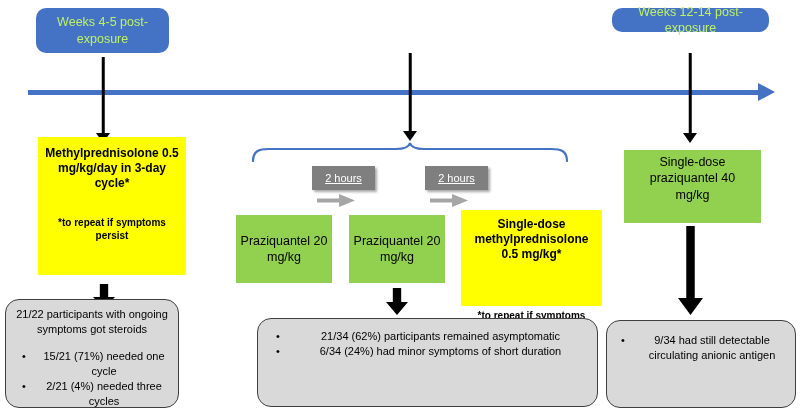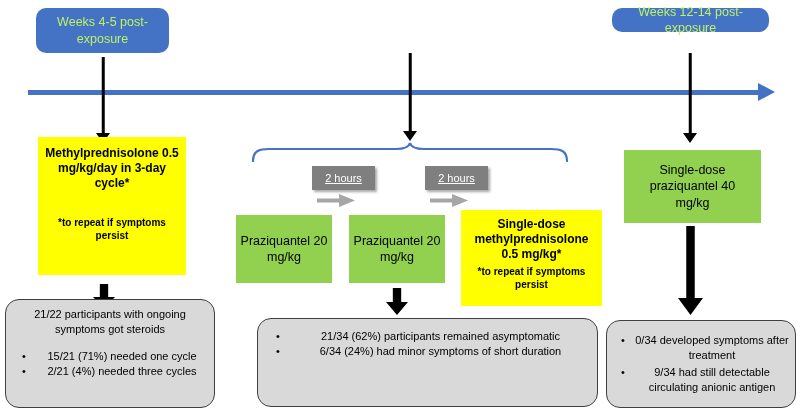--- a/index.html
+++ b/index.html
@@ -95,21 +95,21 @@
       <div class="head"></div>
   </div>
 
   <div class="tbox yellow" style="left:38px; top:137px; width:148px; height:138px; padding:9px 6px;">
     <div class="title">Methylprednisolone 0.5 mg/kg/day in 3-day cycle*</div>
     <div class="note" style="margin-top:26px;">*to repeat if symptoms persist</div>
   </div>
 
   <div class="block-arrow ba-short" style="left:93px; top:284px; width:22px; height:25px;"></div>
 
-  <div class="outcome outcome-left" style="left:5px; top:299px; width:210px; height:109px;">
+  <div class="outcome outcome-left" style="left:5px; top:299px; width:174px; height:109px;">
     <div class="intro">21/22  participants with ongoing symptoms got steroids</div>
     <ul class="bullets">
         <li>15/21 (71%) needed one cycle</li>
         <li>2/21 (4%) needed three cycles</li>
       </ul>
   </div>
 
   <svg class="brace" width="320" height="20" viewBox="0 0 320 20">
     <path d="M3,19 C3,9 9,7 19,7 L146,7 C154,7 159,5 160,1 C161,5 166,7 174,7 L301,7 C311,7 317,9 317,19"></path>
   </svg>
@@ -123,40 +123,39 @@
 
   <div class="small-arrow" style="left:317px; top:194px; width:38px; height:13px;"></div>
   <div class="small-arrow" style="left:430px; top:194px; width:38px; height:13px;"></div>
 
   <div class="tbox green" style="left:236px; top:215px; width:96px; height:68px; justify-content:center; padding:4px;">
     <div class="plain">Praziquantel 20 mg/kg</div>
   </div>
   <div class="tbox green" style="left:349px; top:215px; width:96px; height:68px; justify-content:center; padding:4px;">
     <div class="plain">Praziquantel 20 mg/kg</div>
   </div>
-  <div class="tbox yellow" style="left:461px; top:210px; width:141px; height:96px; padding:7px 6px;">
+  <div class="tbox yellow" style="left:461px; top:210px; width:141px; height:96px; padding:7px 6px;gap:44px;">
     <div class="title">Single-dose methylprednisolone 0.5 mg/kg*</div>
     <div class="note" style="margin-top:4px;">*to repeat if symptoms persist</div>
   </div>
 
   <div class="block-arrow ba-short" style="left:386px; top:288px; width:22px; height:27px;"></div>
 
   <div class="outcome outcome-mid" style="left:257px; top:318px; width:341px; height:89px;">
     <ul class="bullets">
         <li>21/34 (62%) participants remained asymptomatic</li>
         <li>6/34 (24%) had minor symptoms of short duration</li>
       </ul>
   </div>
 
-  <div class="tbox green" style="left:624px; top:150px; width:137px; height:73px; justify-content:center; padding:16px 12px;">
+  <div class="tbox green" style="left:624px; top:150px; width:137px; height:73px; justify-content:flex-start; padding:4px 12px;">
     <div class="plain">Single-dose praziquantel 40 mg/kg</div>
   </div>
 
   <div class="block-arrow ba-long" style="left:678px; top:226px; width:25px; height:89px;"></div>
 
   <div class="outcome outcome-right" style="left:606px; top:320px; width:190px; height:88px;">
     <ul class="bullets">
-        <li>0/34 developed  symptoms after treatment</li>
         <li>9/34 had still detectable circulating anionic antigen</li>
       </ul>
   </div>
 
 </div>
 
 </body></html>

